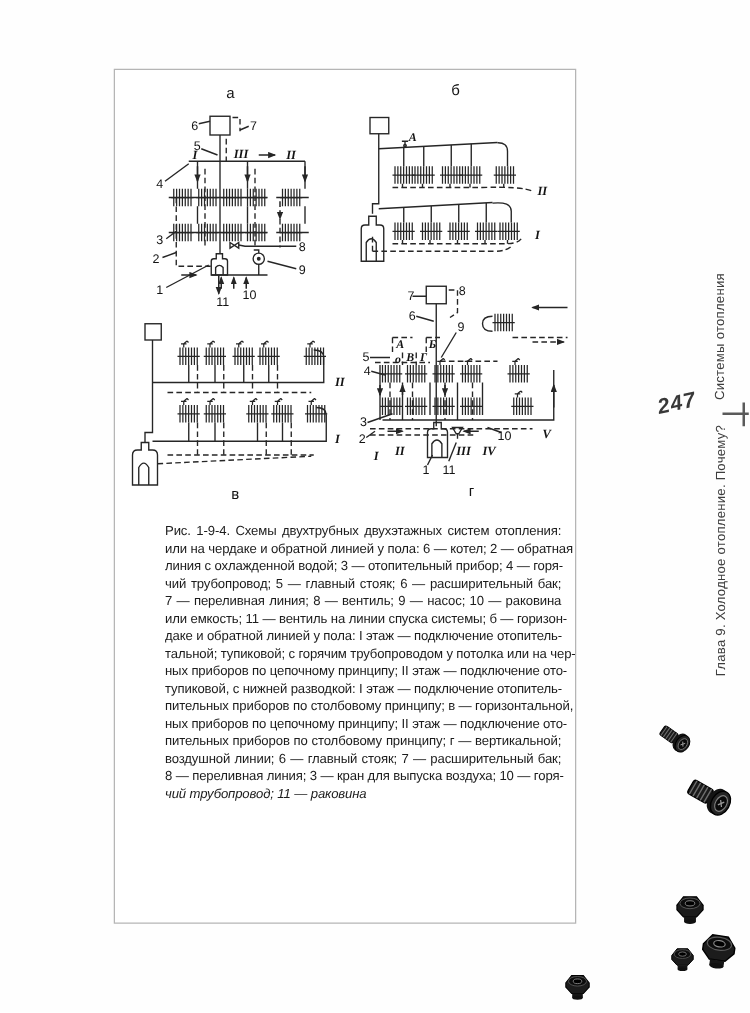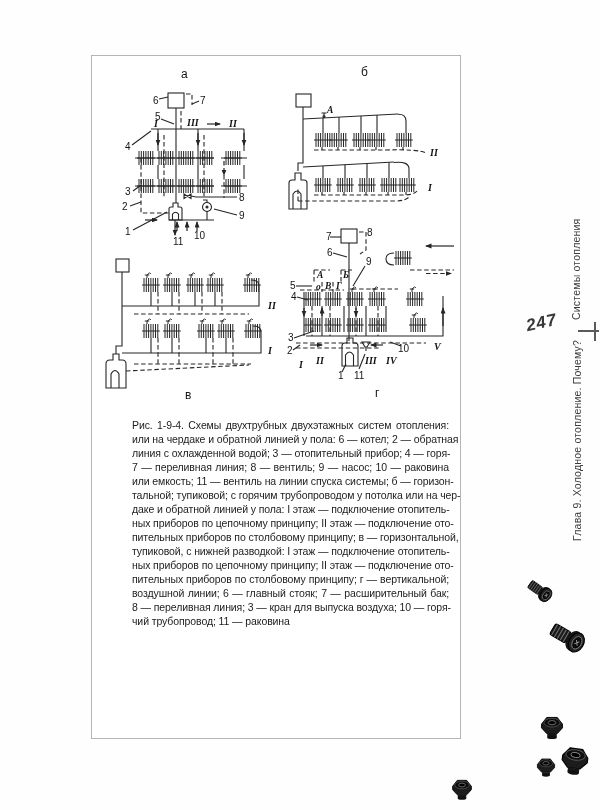--- a/index.html
+++ b/index.html
@@ -13,21 +13,21 @@
   .diag .dash{stroke-dasharray:4.5 2.6;}
   .diag .fl{marker-end:url(#mA);stroke-width:1.2;}
   .diag text{stroke:none;fill:#141414;}
   .diag .num{font:10px "Liberation Sans", sans-serif;}
   .diag .rom{font:italic bold 10px "Liberation Serif", serif;}
   .diag .cyr{font:italic bold 9.5px "Liberation Serif", serif;}
   .diag .pl{font:12px "Liberation Sans", sans-serif;}
   .caption{position:absolute;left:12px;top:362px;width:345px;color:#1c1c1c;
            font-size:10.5px;line-height:14px;letter-spacing:-0.1px;}
   .cap-line{text-align:justify;text-align-last:justify;white-space:nowrap;padding-left:28px;}
-  .caption div:last-child{text-align-last:left;}
+  .caption div:last-child{text-align-last:left;font-style:italic;}
   .v-text{position:absolute;transform:rotate(-90deg);transform-origin:left top;
           white-space:nowrap;color:#3d3d3d;font-size:10.5px;letter-spacing:0.2px;}
   .page-num{position:absolute;left:526px;top:313px;font-size:17px;font-weight:bold;
             font-style:italic;letter-spacing:1px;color:#383838;transform:rotate(-12deg);}
   .rule{position:absolute;background:#5a5a5a;}
   .rule-h{left:578px;top:330px;width:21px;height:2px;}
   .rule-v{left:594px;top:322px;width:2px;height:19px;}
   svg.screws{position:absolute;left:420px;top:560px;width:180px;height:250px;}
   .hidden-defs{position:absolute;width:0;height:0;}
 </style>
@@ -287,27 +287,28 @@
       <text class="rom" x="79" y="138">III</text>
       <text class="rom" x="100" y="138">IV</text>
       <text class="rom" x="148" y="124">V</text>
       <text class="pl" x="89" y="171">г</text>
     </svg>
 
     <div class="caption">
         <div class="cap-line">Рис. 1-9-4. Схемы двухтрубных двухэтажных систем отопления:</div>
         <div class="cap-line">или на чердаке и обратной линией у пола: 6 — котел; 2 — обратная</div>
         <div class="cap-line">линия с охлажденной водой; 3 — отопительный прибор; 4 — горя-</div>
+        <div class="cap-line">чий трубопровод; 5 — главный стояк; 6 — расширительный бак;</div>
         <div class="cap-line">7 — переливная линия; 8 — вентиль; 9 — насос; 10 — раковина</div>
         <div class="cap-line">или емкость; 11 — вентиль на линии спуска системы; б — горизон-</div>
+        <div class="cap-line">даке и обратной линией у пола: I этаж — подключение отопитель-</div>
         <div class="cap-line">тальной; тупиковой; с горячим трубопроводом у потолка или на чер-</div>
-        <div class="cap-line">даке и обратной линией у пола: I этаж — подключение отопитель-</div>
         <div class="cap-line">ных приборов по цепочному принципу; II этаж — подключение ото-</div>
+        <div class="cap-line">тупиковой, с нижней разводкой: I этаж — подключение отопитель-</div>
         <div class="cap-line">пительных приборов по столбовому принципу; в — горизонтальной,</div>
-        <div class="cap-line">тупиковой, с нижней разводкой: I этаж — подключение отопитель-</div>
         <div class="cap-line">ных приборов по цепочному принципу; II этаж — подключение ото-</div>
         <div class="cap-line">пительных приборов по столбовому принципу; г — вертикальной;</div>
         <div class="cap-line">воздушной линии; 6 — главный стояк; 7 — расширительный бак;</div>
         <div class="cap-line">8 — переливная линия; 3 — кран для выпуска воздуха; 10 — горя-</div>
         <div class="cap-line">чий трубопровод; 11 — раковина</div>
       </div>
   </div>
 
   <div class="v-text" style="left:570px;top:320px">Системы отопления</div>
   <div class="v-text" style="left:571px;top:541px">Глава 9. Холодное отопление. Почему?</div>

